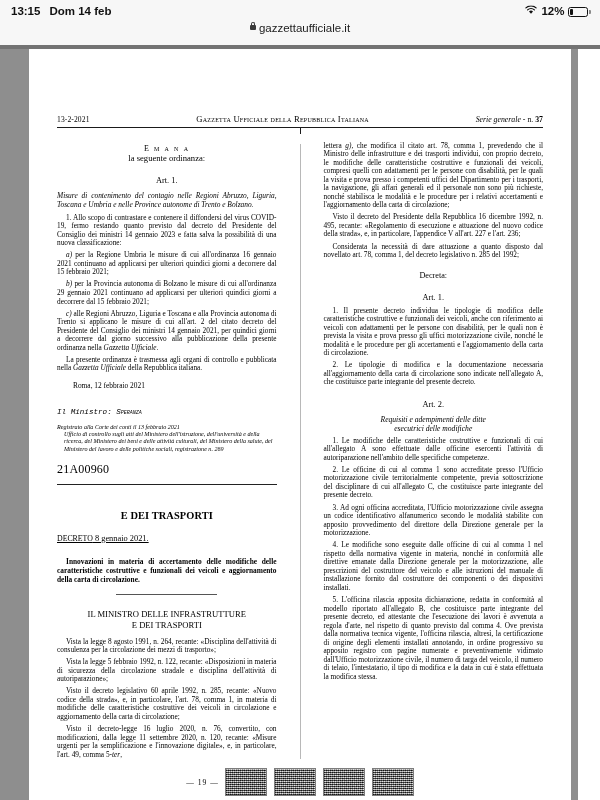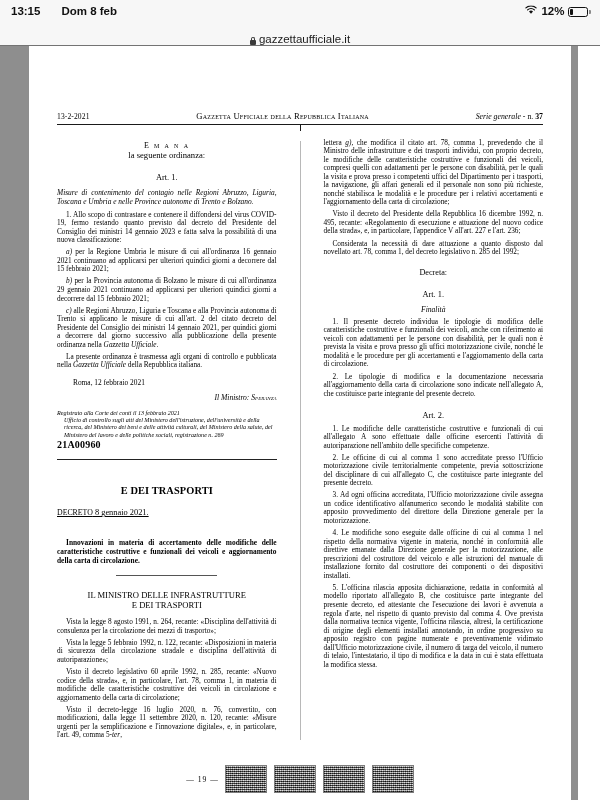--- a/index.html
+++ b/index.html
@@ -21,21 +21,21 @@
     display: flex;
     align-items: center;
     justify-content: space-between;
     padding: 0 9px 0 11px;
     box-sizing: border-box;
     font-family: "Liberation Sans", sans-serif;
     font-size: 11.5px;
     font-weight: bold;
     color: #111;
   }
-  .sb-left { display: flex; align-items: center; gap: 21px; text-align: center; }
+  .sb-left { display: flex; align-items: center; gap: 9px; text-align: center; }
   .sb-right { display: flex; align-items: flex-end; gap: 4px; }
   .wifi-glyph {
     display: inline-block;
     font-size: 11px;
     line-height: 1;
     transform: translateY(-0.5px);
   }
   .battery {
     display: inline-flex;
     align-items: center;
@@ -60,23 +60,23 @@
     height: 4px;
     background: #8b8b8b;
     border-radius: 0 1px 1px 0;
     margin-left: 1px;
   }
 
   
   .url-bar {
     height: 23px;
     background: #f7f7f7;
-    border-bottom: 1px solid #737373;
-    display: flex;
-    align-items: flex-end;
+    border-bottom: 4px solid #737373;
+    display: flex;
+    align-items: flex-start;
     justify-content: center;
     font-family: "Liberation Sans", sans-serif;
     font-size: 11.5px;
     color: #1c1c1c;
     gap: 3px;
   }
   .lock-icon {
     display: inline-block;
     width: 6px;
     height: 8px;
@@ -222,40 +222,42 @@
     text-align: center;
     font-size: 8.2px;
     margin-top: 11px;
   }
   .place-date {
     margin-top: 9px;
     text-indent: 16px;
     font-size: 7.4px;
   }
   .minister-line {
-    text-align: right;
+    text-align: left;
     font-style: italic;
     font-size: 7.6px;
-    margin-top: 6px;
+    margin-top: 17px;
+    font-family: Liberation Mono, monospace;
   }
   .minister-line .sc {
     font-variant: small-caps;
     font-style: italic;
   }
   .registro {
     margin-top: 7px;
     font-style: italic;
     font-size: 6.1px;
     line-height: 1.22;
     text-align: left;
   }
   .registro .ln2 { display: block; padding-left: 7px; text-indent: -0px; }
   .code {
-    font-weight: bold;
-    font-size: 10px;
+    margin-top: 9px;
+    font-weight: normal;
+    font-size: 12px;
     letter-spacing: 0.2px;
   }
   .sep-rule {
     margin: 8px 0 0 0;
     border-top: 0.9px solid #222;
   }
   .sep-rule-short {
     margin: 9px auto 0 auto;
     width: 46%;
     border-top: 0.8px solid #555;
@@ -268,21 +270,21 @@
     margin-top: 12px;
     letter-spacing: 0.1px;
   }
   .decreto-label {
     margin-top: 11px;
     font-size: 7.8px;
     text-decoration: underline;
   }
   .decreto-label .big { font-size: 8.4px; }
   .decreto-rubric {
-    margin-top: 21px;
+    margin-top: 15px;
     font-weight: bold;
     font-size: 7.4px;
     line-height: 1.2;
     text-align: justify;
     text-indent: 9px;
   }
   .ministro-head {
     text-align: center;
     font-size: 8.6px;
     line-height: 1.25;
@@ -323,21 +325,21 @@
     border: 0.5px solid #7d7d7d;
     box-sizing: border-box;
   }
 </style>
 </head>
 <body>
 
 <div class="status-bar">
   <div class="sb-left">
     <span>13:15</span>
-    <span>Dom 8 feb</span>
+    <span>Dom 14 feb</span>
   </div>
   <div class="sb-right">
     <span class="wifi-glyph">
       <svg width="12" height="9" viewBox="0 0 12 9" aria-hidden="true">
         <path d="M6 8.2 L4.0 5.9 A3.1 3.1 0 0 1 8.0 5.9 Z" fill="#111"></path>
         <path d="M2.55 4.35 A5.1 5.1 0 0 1 9.45 4.35" stroke="#111" stroke-width="1.25" fill="none" stroke-linecap="round"></path>
         <path d="M0.9 2.4 A7.6 7.6 0 0 1 11.1 2.4" stroke="#111" stroke-width="1.25" fill="none" stroke-linecap="round"></path>
       </svg>
     </span>
     <span>12%</span>
@@ -433,26 +435,29 @@
 
         <p class="nohang"><span>lettera </span><i>g)</i><span>, che modifica il citato art. 78, comma 1, prevedendo che il Ministro delle infrastrutture e dei trasporti individui, con proprio decreto, le modifiche delle caratteristiche costruttive e funzionali dei veicoli, compresi quelli con adattamenti per le persone con disabilità, per le quali la visita e prova presso i competenti uffici del Dipartimento per i trasporti, la navigazione, gli affari generali ed il personale non sono più richieste, nonché stabilisca le modalità e le procedure per i relativi accertamenti e l'aggiornamento della carta di circolazione;</span></p>
 
         <p class="p-ind">Visto il decreto del Presidente della Repubblica 16 dicembre 1992, n. 495, recante: «Regolamento di esecuzione e attuazione del nuovo codice della strada», e, in particolare, l'appendice V all'art. 227 e l'art. 236;</p>
 
         <p class="p-ind">Considerata la necessità di dare attuazione a quanto disposto dal novellato art. 78, comma 1, del decreto legislativo n. 285 del 1992;</p>
 
         <div class="decreta">Decreta:</div>
 
         <div class="art-head">Art. 1.</div>
-        <div class="art-sub">Finalità</div>
 
         <p class="p-ind">1. Il presente decreto individua le tipologie di modifica delle caratteristiche costruttive e funzionali dei veicoli, anche con riferimento ai veicoli con adattamenti per le persone con disabilità, per le quali non è prevista la visita e prova presso gli uffici motorizzazione civile, nonché le modalità e le procedure per gli accertamenti e l'aggiornamento della carta di circolazione.</p>
         <p class="p-ind">2. Le tipologie di modifica e la documentazione necessaria all'aggiornamento della carta di circolazione sono indicate nell'allegato A, che costituisce parte integrante del presente decreto.</p>
 
         <div class="art-head">Art. 2.</div>
+        <div class="art-sub">
+          <span>Requisiti e adempimenti delle ditte</span><br>
+          <span>esecutrici delle modifiche</span>
+        </div>
 
         <p class="p-ind">1. Le modifiche delle caratteristiche costruttive e funzionali di cui all'allegato A sono effettuate dalle officine esercenti l'attività di autoriparazione nell'ambito delle specifiche competenze.</p>
         <p class="p-ind">2. Le officine di cui al comma 1 sono accreditate presso l'Ufficio motorizzazione civile territorialmente competente, previa sottoscrizione del disciplinare di cui all'allegato C, che costituisce parte integrante del presente decreto.</p>
         <p class="p-ind">3. Ad ogni officina accreditata, l'Ufficio motorizzazione civile assegna un codice identificativo alfanumerico secondo le modalità stabilite con apposito provvedimento del direttore della Direzione generale per la motorizzazione.</p>
         <p class="p-ind">4. Le modifiche sono eseguite dalle officine di cui al comma 1 nel rispetto della normativa vigente in materia, nonché in conformità alle direttive emanate dalla Direzione generale per la motorizzazione, alle prescrizioni del costruttore del veicolo e alle istruzioni del manuale di installazione fornito dal costruttore dei componenti o dei dispositivi installati.</p>
         <p class="p-ind">5. L'officina rilascia apposita dichiarazione, redatta in conformità al modello riportato all'allegato B, che costituisce parte integrante del presente decreto, ed attestante che l'esecuzione dei lavori è avvenuta a regola d'arte, nel rispetto di quanto previsto dal comma 4. Ove prevista dalla normativa tecnica vigente, l'officina rilascia, altresì, la certificazione di origine degli elementi installati annotando, in ordine progressivo su apposito registro con pagine numerate e preventivamente vidimato dall'Ufficio motorizzazione civile, il numero di targa del veicolo, il numero di telaio, l'intestatario, il tipo di modifica e la data in cui è stata effettuata la modifica stessa.</p>
 
       </div>
     </div>
 

